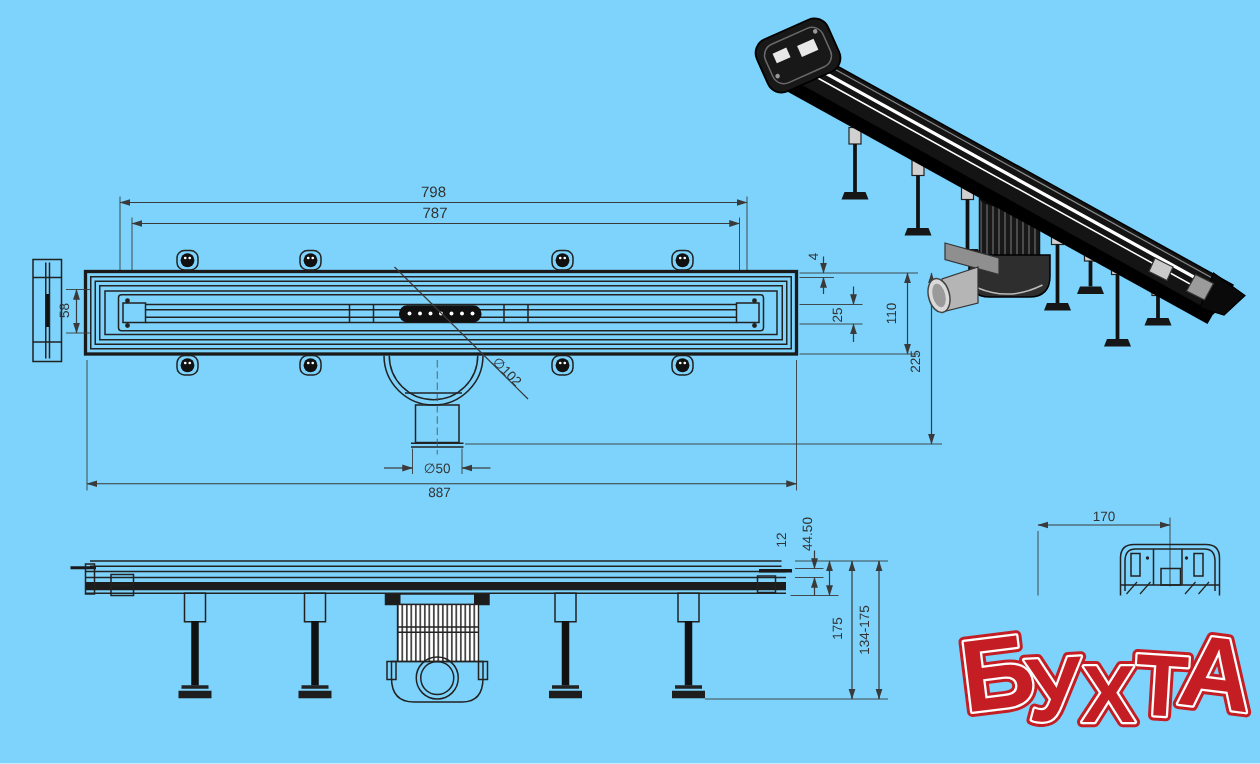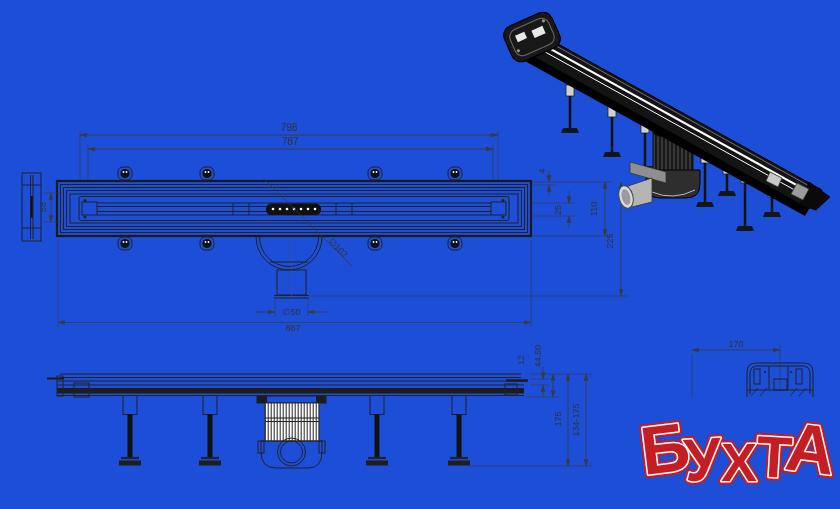--- a/index.html
+++ b/index.html
@@ -1,16 +1,16 @@
 <!DOCTYPE html>
 <html><head>
 <meta charset="utf-8">
 <style>
   html,body{margin:0;padding:0;background:#fff;}
-  .stage{position:relative;width:840px;height:509px;background:#1d4ed8;overflow:hidden;
+  .stage{position:relative;width:840px;height:509px;background:#7dd3fc;overflow:hidden;
          font-family:"Liberation Sans",sans-serif;}
   svg{display:block;}
   .ln{stroke:#222;fill:none;stroke-width:1;}
   .thick{stroke:#1a1a1a;stroke-width:2.2;fill:none;}
   .dim{stroke:#3a3a3a;stroke-width:0.8;fill:none;}
   .ext{stroke:#3a3a3a;stroke-width:0.6;fill:none;}
   .dtx{font-size:10px;fill:#333;}
   .dtx2{font-size:9px;fill:#333;}
   .logoletter{font-weight:bold;}
 </style>

